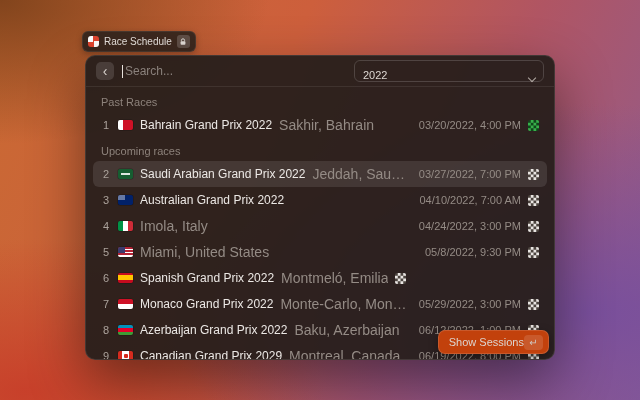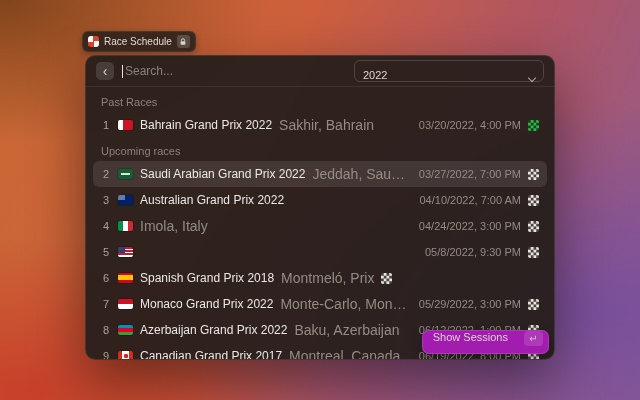--- a/index.html
+++ b/index.html
@@ -89,22 +89,22 @@
   .flag.usa::after{content:'';position:absolute;left:0;top:0;width:45%;height:55%;background:#3c3b6e;}
   .flag.spain{background:linear-gradient(to bottom,#c60b1e 0 25%,#ffc400 25% 75%,#c60b1e 75%);}
   .flag.monaco{background:linear-gradient(to bottom,#ce1126 0 50%,#fff 50%);}
   .flag.azerbaijan{background:linear-gradient(to bottom,#0092bc 0 33%,#e4002b 33% 66%,#3f9c35 66%);}
   .flag.canada{background:linear-gradient(to right,#d52b1e 0 26%,#fff 26% 74%,#d52b1e 74%);}
   .flag.canada::after{content:'';position:absolute;left:50%;top:50%;width:4px;height:4px;margin:-2px 0 0 -2px;background:#d52b1e;border-radius:1px;}
 
   
   .action-pill{
     position:absolute;right:5px;bottom:5px;height:22px;
-    display:flex;gap:16px;padding:0 5px 0 10px;
-    background:#a21caf;border:1px solid rgba(255,255,255,.13);
+    display:flex;align-items:center;gap:0;padding:0 5px 0 10px;
+    background:#c2410c;border:1px solid rgba(255,255,255,.13);
     border-radius:7px;box-shadow:0 3px 10px rgba(0,0,0,.35);
   }
   .action-label{font-size:11px;color:#dcd6d1;}
   .keycap{
     min-width:15px;height:15px;border-radius:4px;
     background:rgba(255,255,255,.13);color:#cfc8c2;
     font-size:10px;display:flex;align-items:center;justify-content:center;padding:0 2px;
   }
 </style>
 </head>
@@ -170,28 +170,29 @@
         <div class="row">
           <span class="idx">4</span>
           <span class="flag italy"></span>
           <span class="subtitle">Imola, Italy</span>
           <span class="date">04/24/2022, 3:00 PM</span>
           <span class="checker upcoming"></span>
         </div>
         <div class="row">
           <span class="idx">5</span>
           <span class="flag usa"></span>
+          <span class="subtitle">Miami, United States</span>
           <span class="date">05/8/2022, 9:30 PM</span>
           <span class="checker upcoming"></span>
         </div>
         <div class="row">
           <span class="idx">6</span>
           <span class="flag spain"></span>
-          <span class="title">Spanish Grand Prix 2018</span>
-          <span class="subtitle">Montmeló, Prix</span>
+          <span class="title">Spanish Grand Prix 2022</span>
+          <span class="subtitle">Montmeló, Emilia</span>
           <span class="checker upcoming"></span>
         </div>
         <div class="row">
           <span class="idx">7</span>
           <span class="flag monaco"></span>
           <span class="title">Monaco Grand Prix 2022</span>
           <span class="subtitle">Monte-Carlo, Monaco</span>
           <span class="date">05/29/2022, 3:00 PM</span>
           <span class="checker upcoming"></span>
         </div>
@@ -199,21 +200,21 @@
           <span class="idx">8</span>
           <span class="flag azerbaijan"></span>
           <span class="title">Azerbaijan Grand Prix 2022</span>
           <span class="subtitle">Baku, Azerbaijan</span>
           <span class="date">06/12/2022, 1:00 PM</span>
           <span class="checker upcoming"></span>
         </div>
         <div class="row">
           <span class="idx">9</span>
           <span class="flag canada"></span>
-          <span class="title">Canadian Grand Prix 2017</span>
+          <span class="title">Canadian Grand Prix 2029</span>
           <span class="subtitle">Montreal, Canada</span>
           <span class="date">06/19/2022, 8:00 PM</span>
           <span class="checker upcoming"></span>
         </div>
       </div>
 
     <div class="action-pill">
       <span class="action-label">Show Sessions</span>
       <span class="keycap">↵</span>
     </div>

